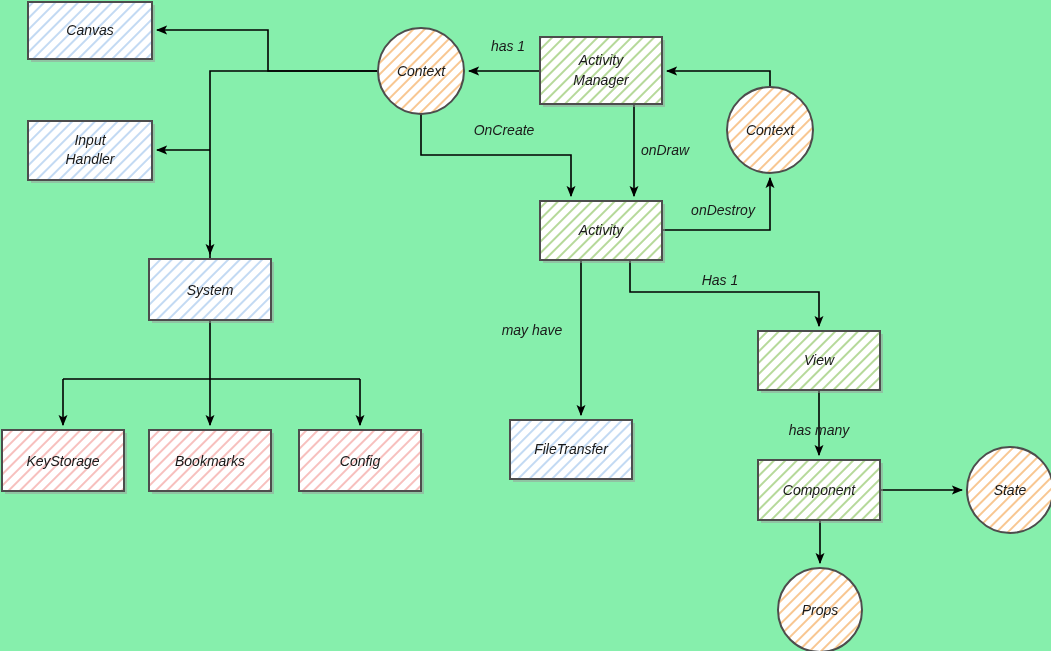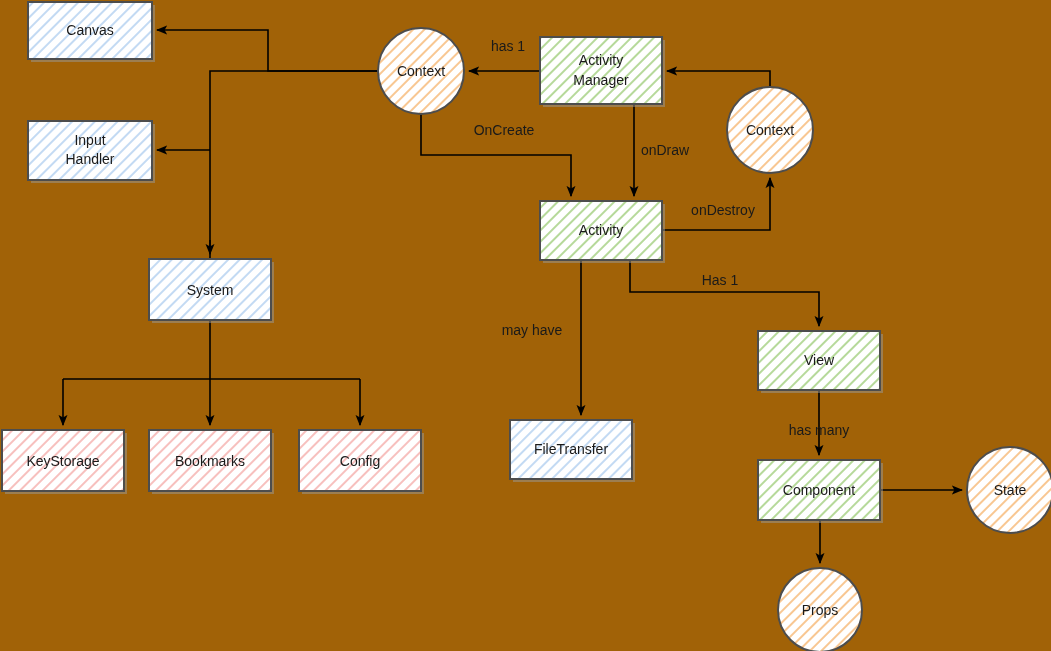--- a/index.html
+++ b/index.html
@@ -4,23 +4,24 @@
 <style>
   html, body {
     margin: 0;
     padding: 0;
     background: #ffffff;
   }
   #canvas-root {
     position: relative;
     width: 1051px;
     height: 651px;
-    background: #a16207;
+    background: #86efac;
     overflow: hidden;
     font-family: "Liberation Sans", sans-serif;
+    font-style: italic;
   }
   svg.diagram {
     display: block;
     width: 1051px;
     height: 651px;
   }
   text.node-label {
     font-family: "Liberation Sans", sans-serif;
     font-size: 14px;
     fill: #1a1a1a;

